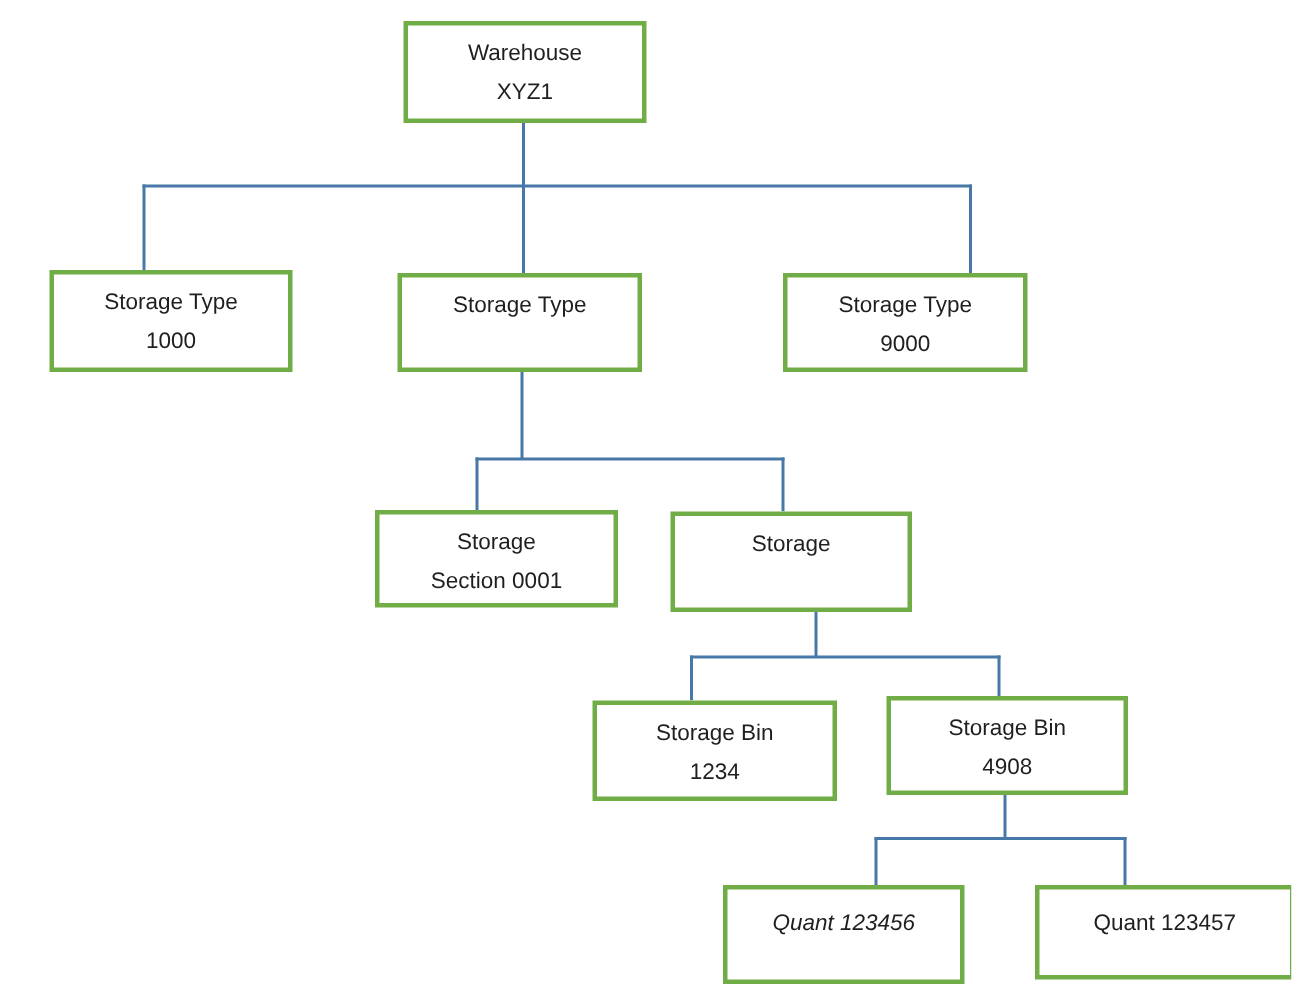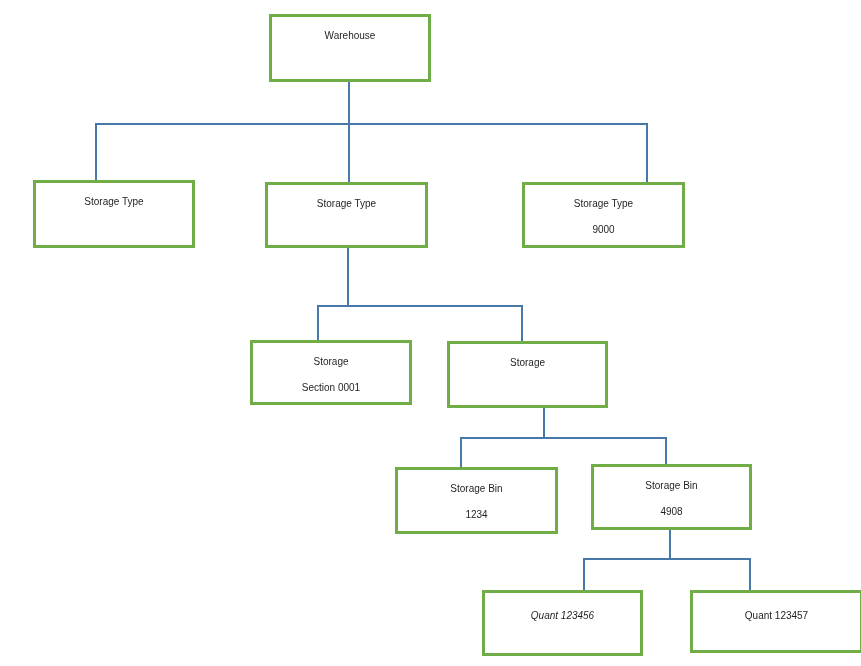--- a/index.html
+++ b/index.html
@@ -14,21 +14,21 @@
     height: 666px;
     background: var(--color-background, #ffffff);
     overflow: hidden;
   }
   .node {
     position: absolute;
     box-sizing: border-box;
     border: 3px solid var(--color-box-border, #70AD47);
     background: #ffffff;
     color: var(--color-text, #1f1f1f);
-    font-size: 10px;
+    font-size: 15px;
     line-height: 26px;
     text-align: center;
     padding-top: 6px;
   }
   .node .ln { display: block; white-space: nowrap; }
   .connector {
     position: absolute;
     background: var(--color-connector, #4878a8);
   }
   .connector.h { height: 2px; }
@@ -84,24 +84,26 @@
   <div class="connector v" id="c-l3-drop-a"></div>
   <div class="connector v" id="c-l3-drop-b"></div>
 
   <div class="connector v" id="c-l4-stem"></div>
   <div class="connector h" id="c-l4-bar"></div>
   <div class="connector v" id="c-l4-drop-a"></div>
   <div class="connector v" id="c-l4-drop-b"></div>
 
   <div class="node" id="n-warehouse">
     <span class="ln">Warehouse</span>
+    <span class="ln">XYZ1</span>
   </div>
 
   <div class="node" id="n-st1000">
     <span class="ln">Storage Type</span>
+    <span class="ln">1000</span>
   </div>
 
   <div class="node" id="n-st1001">
     <span class="ln">Storage Type</span>
   </div>
 
   <div class="node" id="n-st9000">
     <span class="ln">Storage Type</span>
     <span class="ln">9000</span>
   </div>

